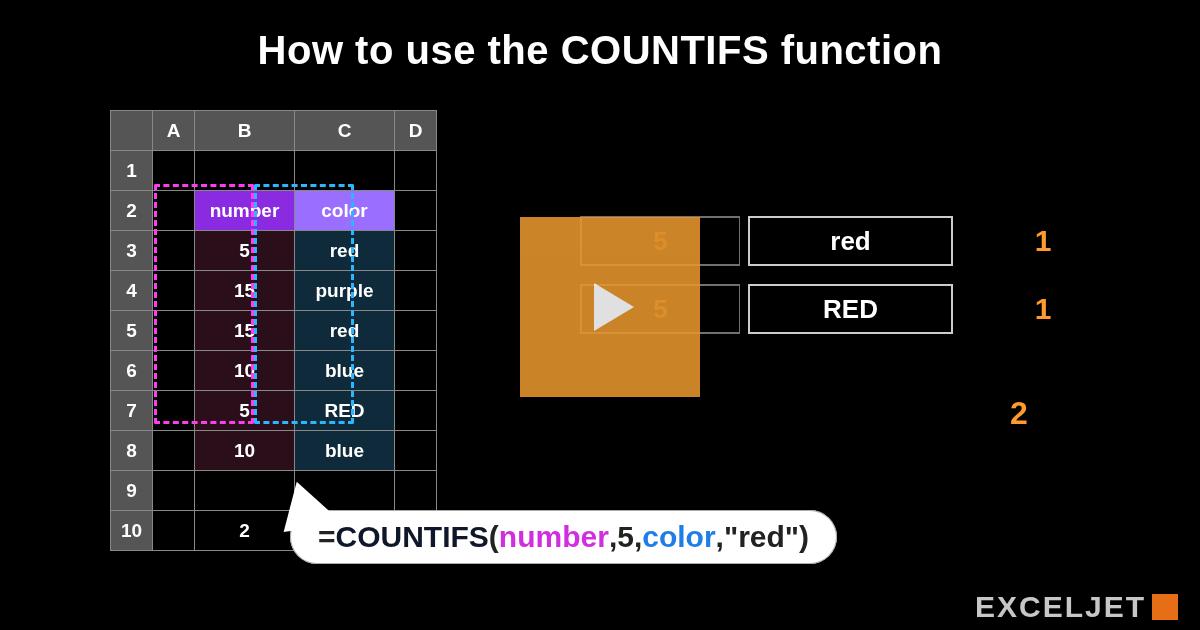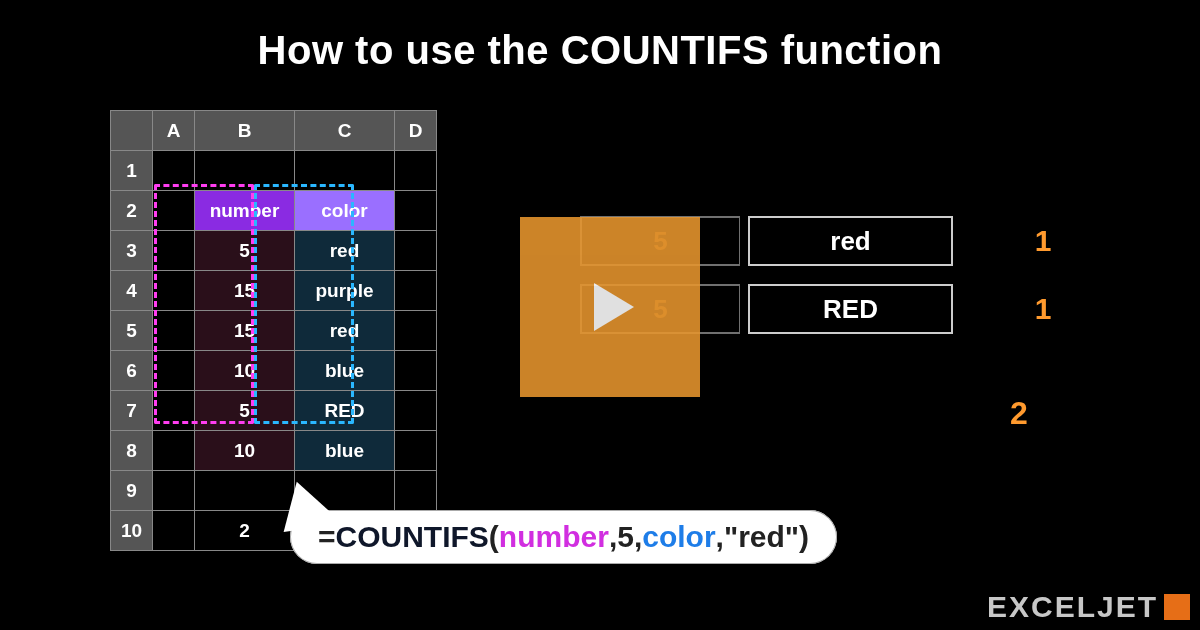--- a/index.html
+++ b/index.html
@@ -124,21 +124,21 @@
   .f-eq { color:#222; }
   .f-fn { color:#0f172a; font-weight:700; }
   .f-paren { color:#222; }
   .f-number { color:#d12ee0; font-weight:700; }
   .f-color  { color:#1e7de8; font-weight:700; }
   .f-comma { color:#222; }
   .f-lit { color:#222; }
 
   .brand {
     position:absolute;
-    right: 10px;
+    right: 22px;
     bottom: 6px;
     font-size:30px;
     font-weight:800;
     letter-spacing:2px;
     color:#ddd;
     display:flex;
     align-items:center;
     gap:6px;
     opacity:0.9;
     margin-left:42px;

